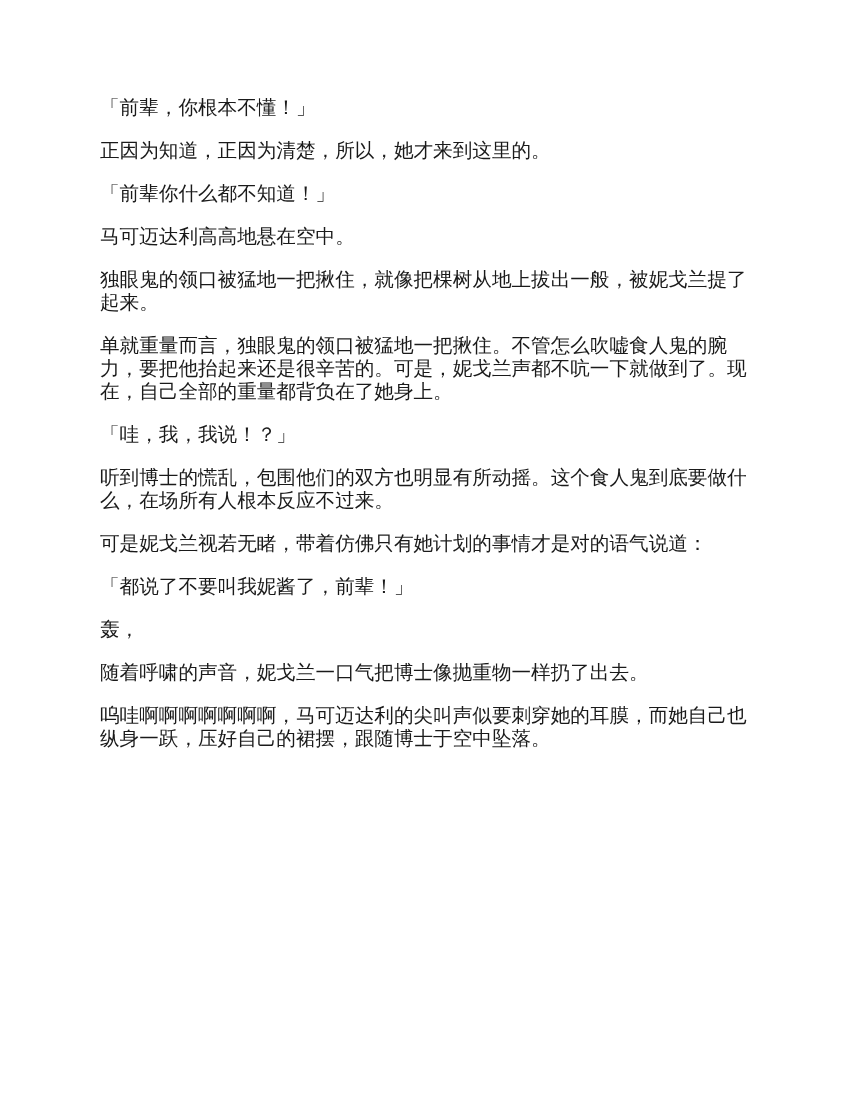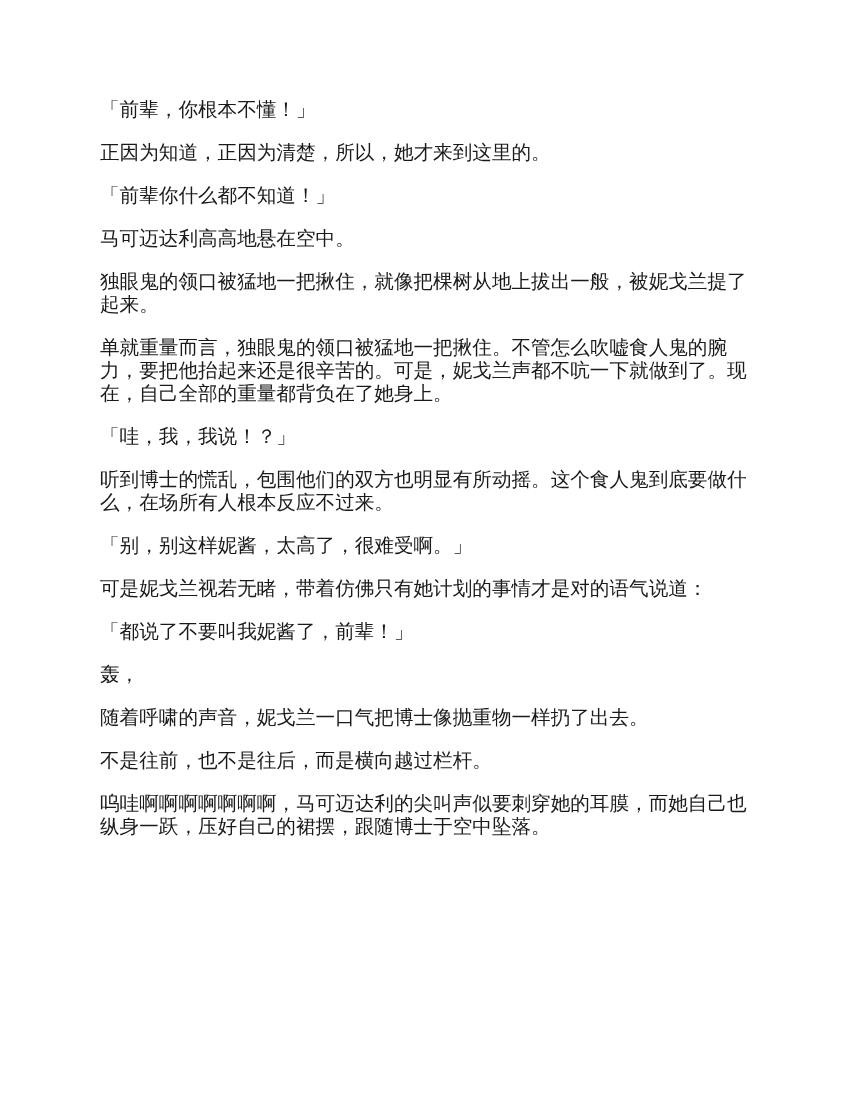--- a/index.html
+++ b/index.html
@@ -12,21 +12,21 @@
       height: 1100px;
       position: relative;
       overflow: hidden;
     }
     .page {
       position: absolute;
       left: 100px;
       top: 98px;
       width: 650px;
       color: #1a1a1a;
-      font-family: Liberation Sans, sans-serif;
+      font-family: Liberation Mono, monospace;
       font-size: 19.6px;
       line-height: 23px;
     }
     .para {
       margin: 0 0 20px 0;
       padding: 0;
       text-align: left;
       word-break: break-all;
     }
   </style>
@@ -35,20 +35,18 @@
 
 <div class="page">
   <p class="para">「前辈，你根本不懂！」</p>
   <p class="para">正因为知道，正因为清楚，所以，她才来到这里的。</p>
   <p class="para">「前辈你什么都不知道！」</p>
   <p class="para">马可迈达利高高地悬在空中。</p>
   <p class="para">独眼鬼的领口被猛地一把揪住，就像把棵树从地上拔出一般，被妮戈兰提了起来。</p>
   <p class="para">单就重量而言，独眼鬼的领口被猛地一把揪住。不管怎么吹嘘食人鬼的腕力，要把他抬起来还是很辛苦的。可是，妮戈兰声都不吭一下就做到了。现在，自己全部的重量都背负在了她身上。</p>
   <p class="para">「哇，我，我说！？」</p>
   <p class="para">听到博士的慌乱，包围他们的双方也明显有所动摇。这个食人鬼到底要做什么，在场所有人根本反应不过来。</p>
-  <p class="para">「别，别这样妮酱，太高了，很难受啊。」</p>
   <p class="para">可是妮戈兰视若无睹，带着仿佛只有她计划的事情才是对的语气说道：</p>
   <p class="para">「都说了不要叫我妮酱了，前辈！」</p>
   <p class="para">轰，</p>
   <p class="para">随着呼啸的声音，妮戈兰一口气把博士像抛重物一样扔了出去。</p>
-  <p class="para">不是往前，也不是往后，而是横向越过栏杆。</p>
   <p class="para">呜哇啊啊啊啊啊啊啊，马可迈达利的尖叫声似要刺穿她的耳膜，而她自己也纵身一跃，压好自己的裙摆，跟随博士于空中坠落。</p>
 </div>
 
 </body></html>

